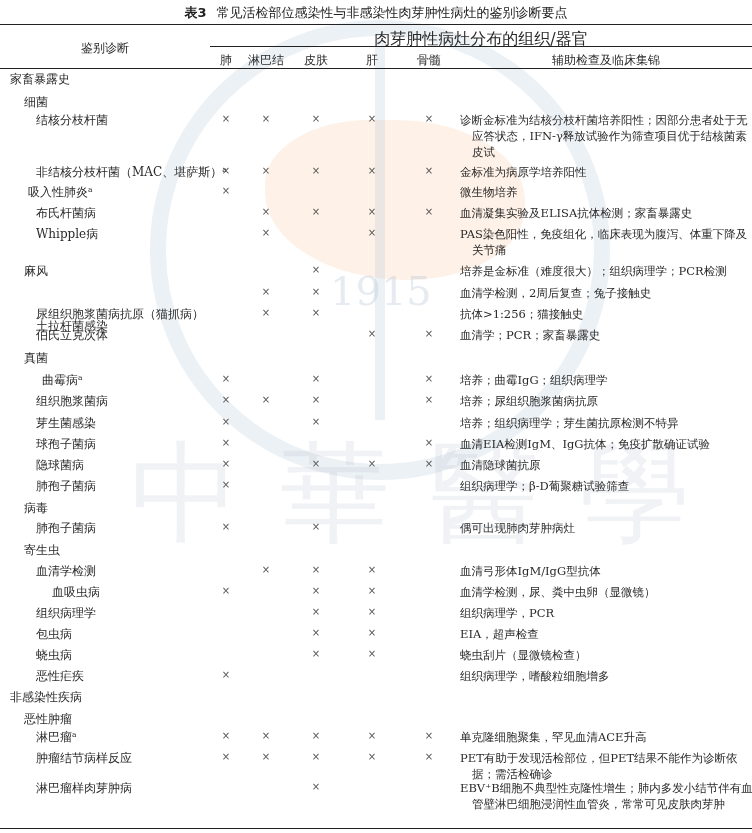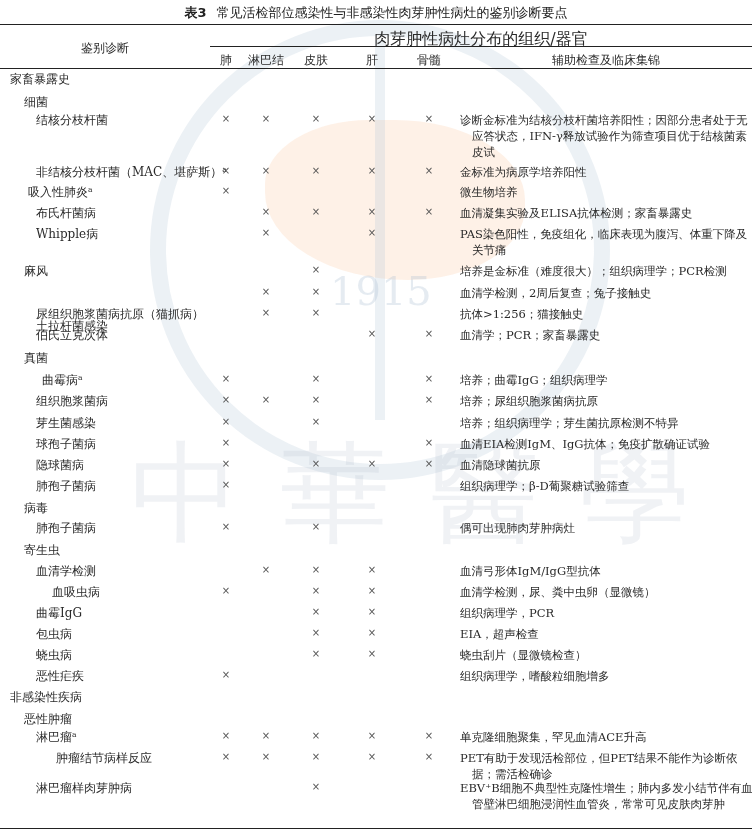--- a/index.html
+++ b/index.html
@@ -186,21 +186,21 @@
         <div class="note">血清弓形体IgM/IgG型抗体</div>
       </div>
       <div class="row" style="top: 584px;">
         <div class="name" style="left: 52px;">血吸虫病</div>
         <div class="mark" style="left: 226px;">×</div>
         <div class="mark" style="left: 316px;">×</div>
         <div class="mark" style="left: 372px;">×</div>
         <div class="note">血清学检测，尿、粪中虫卵（显微镜）</div>
       </div>
       <div class="row" style="top: 605px;">
-        <div class="name" style="left: 36px;">曲霉IgG</div>
+        <div class="name" style="left: 36px;">组织病理学</div>
         <div class="mark" style="left: 316px;">×</div>
         <div class="mark" style="left: 372px;">×</div>
         <div class="note">组织病理学，PCR</div>
       </div>
       <div class="row" style="top: 626px;">
         <div class="name" style="left: 36px;">包虫病</div>
         <div class="mark" style="left: 316px;">×</div>
         <div class="mark" style="left: 372px;">×</div>
         <div class="note">EIA，超声检查</div>
       </div>
@@ -224,21 +224,21 @@
       <div class="row" style="top: 729px;">
         <div class="name" style="left: 36px;">淋巴瘤ᵃ</div>
         <div class="mark" style="left: 226px;">×</div>
         <div class="mark" style="left: 266px;">×</div>
         <div class="mark" style="left: 316px;">×</div>
         <div class="mark" style="left: 372px;">×</div>
         <div class="mark" style="left: 429px;">×</div>
         <div class="note">单克隆细胞聚集，罕见血清ACE升高</div>
       </div>
       <div class="row" style="top: 750px;">
-        <div class="name" style="left: 36px; margin-left: 20px;">肿瘤结节病样反应</div>
+        <div class="name" style="left: 36px;">肿瘤结节病样反应</div>
         <div class="mark" style="left: 226px;">×</div>
         <div class="mark" style="left: 266px;">×</div>
         <div class="mark" style="left: 316px;">×</div>
         <div class="mark" style="left: 372px;">×</div>
         <div class="mark" style="left: 429px;">×</div>
         <div class="note">PET有助于发现活检部位，但PET结果不能作为诊断依据；需活检确诊</div>
       </div>
       <div class="row" style="top: 780px;">
         <div class="name" style="left: 36px;">淋巴瘤样肉芽肿病</div>
         <div class="mark" style="left: 316px;">×</div>

